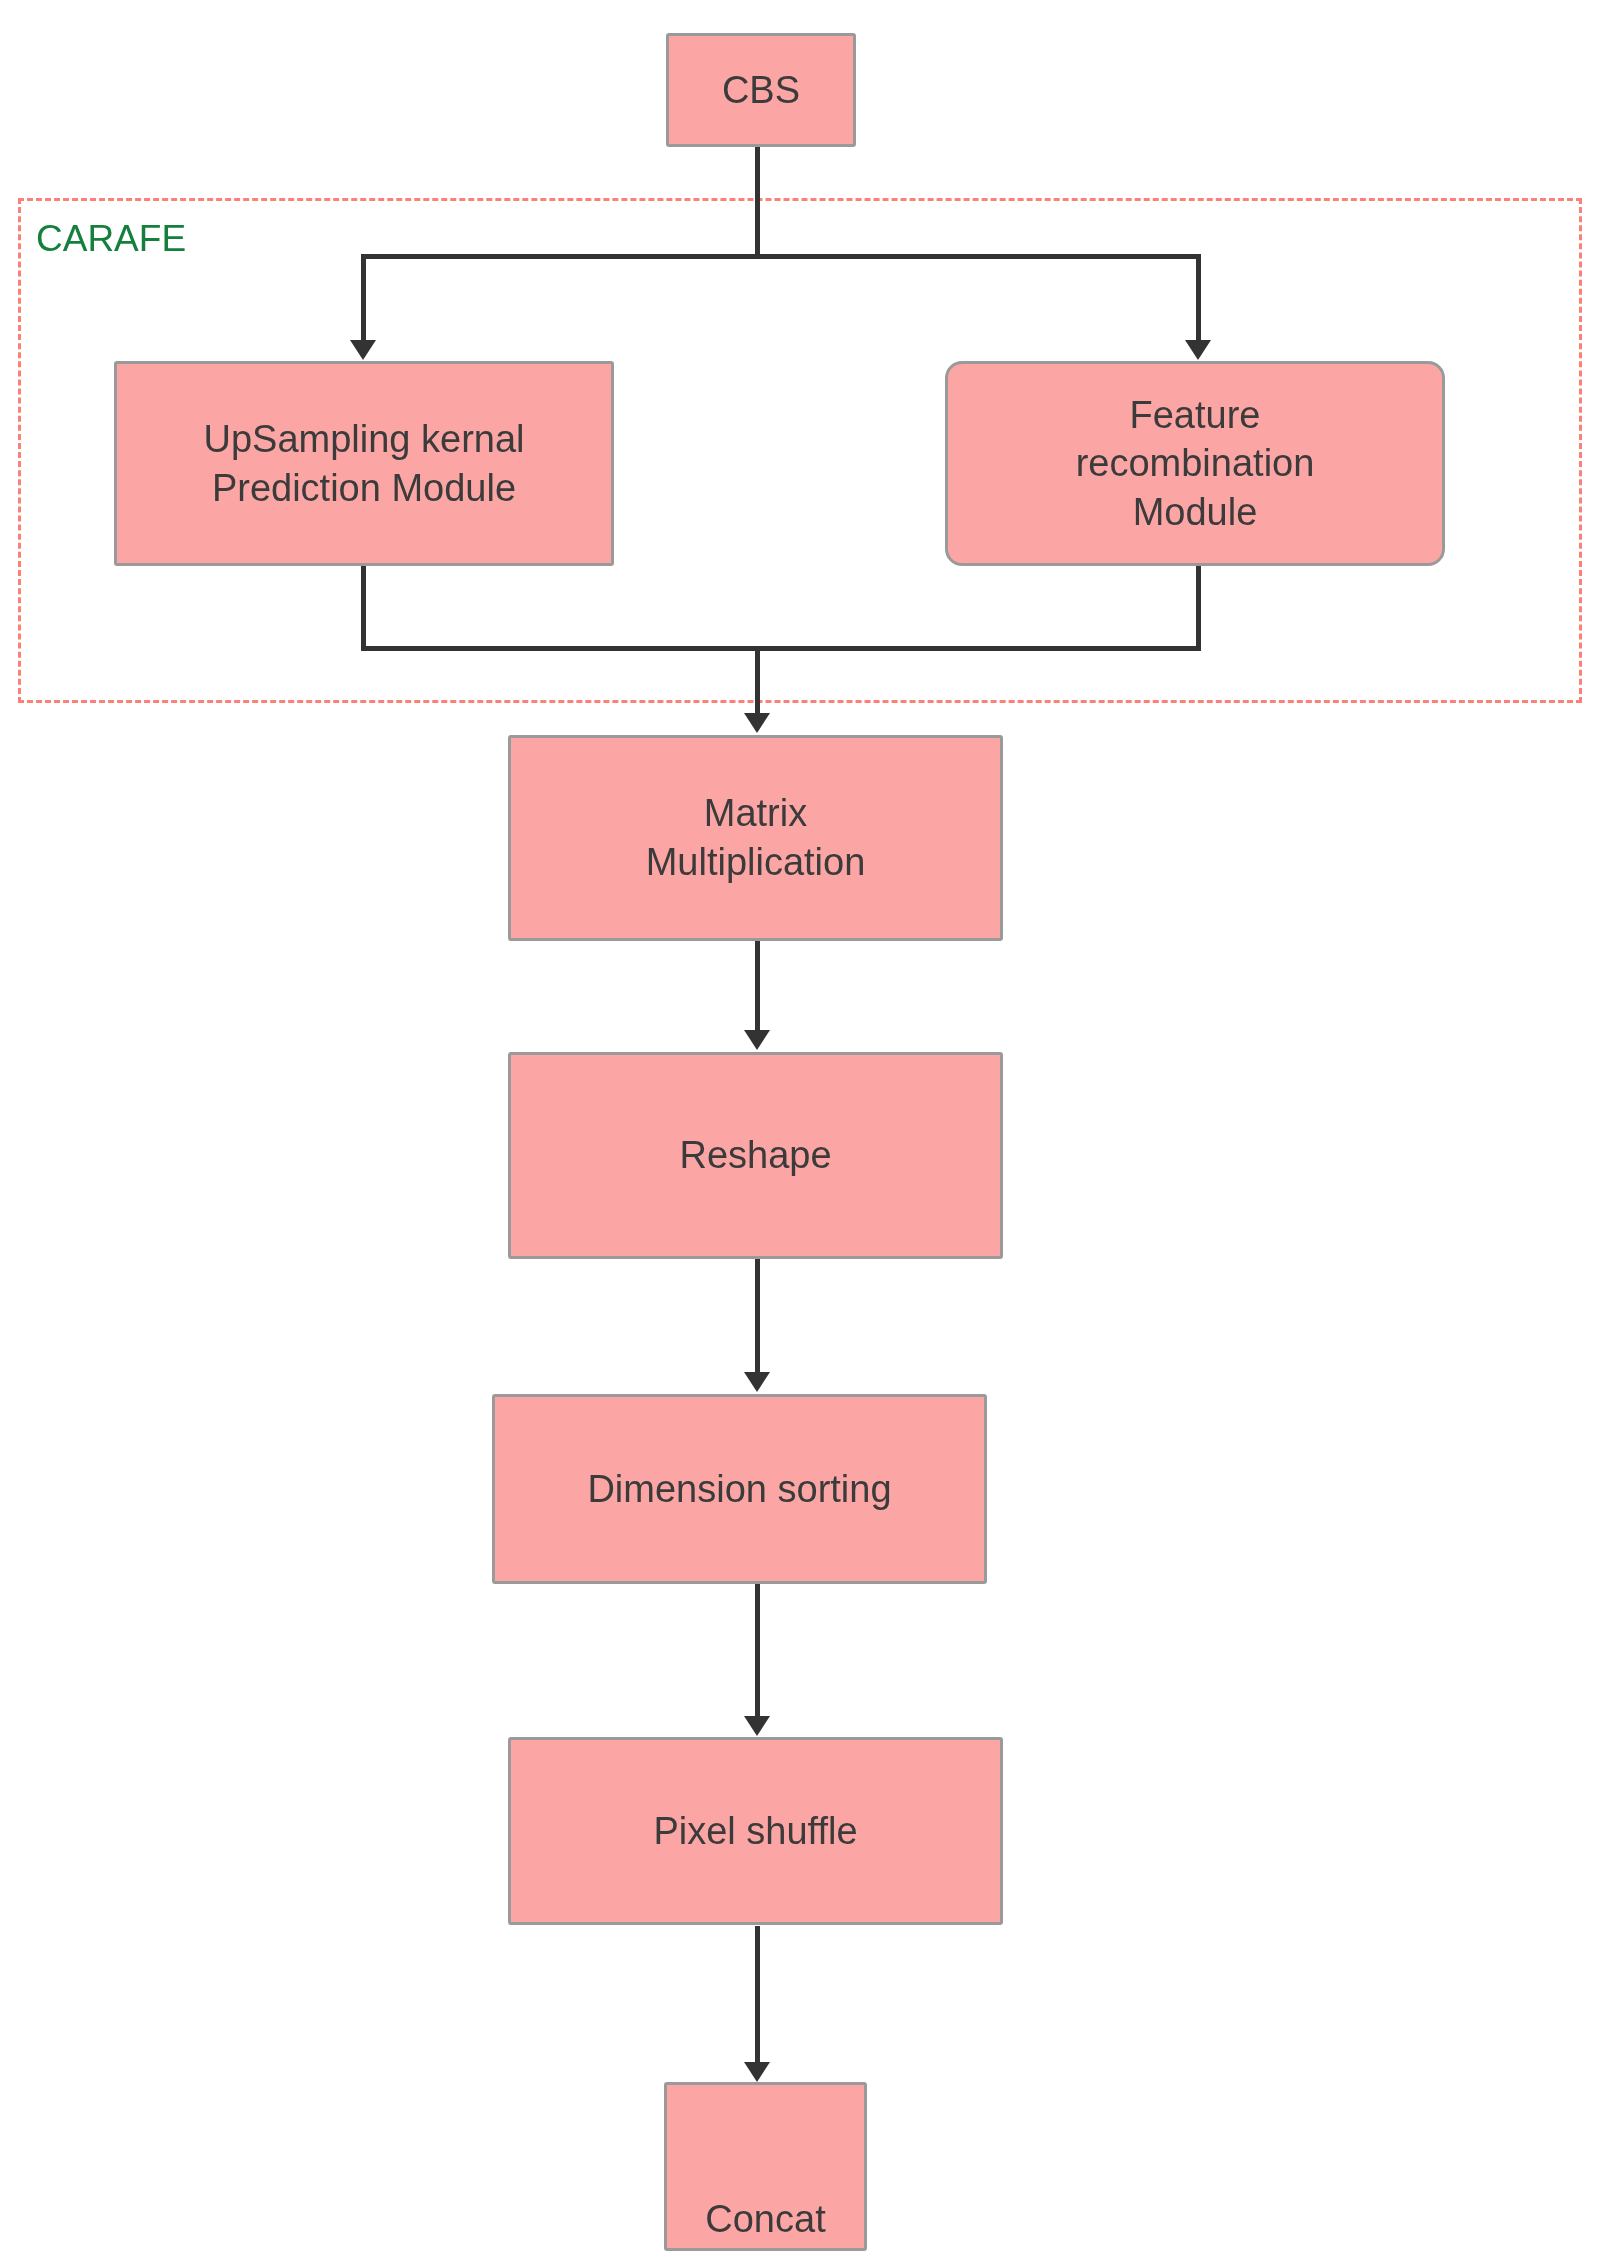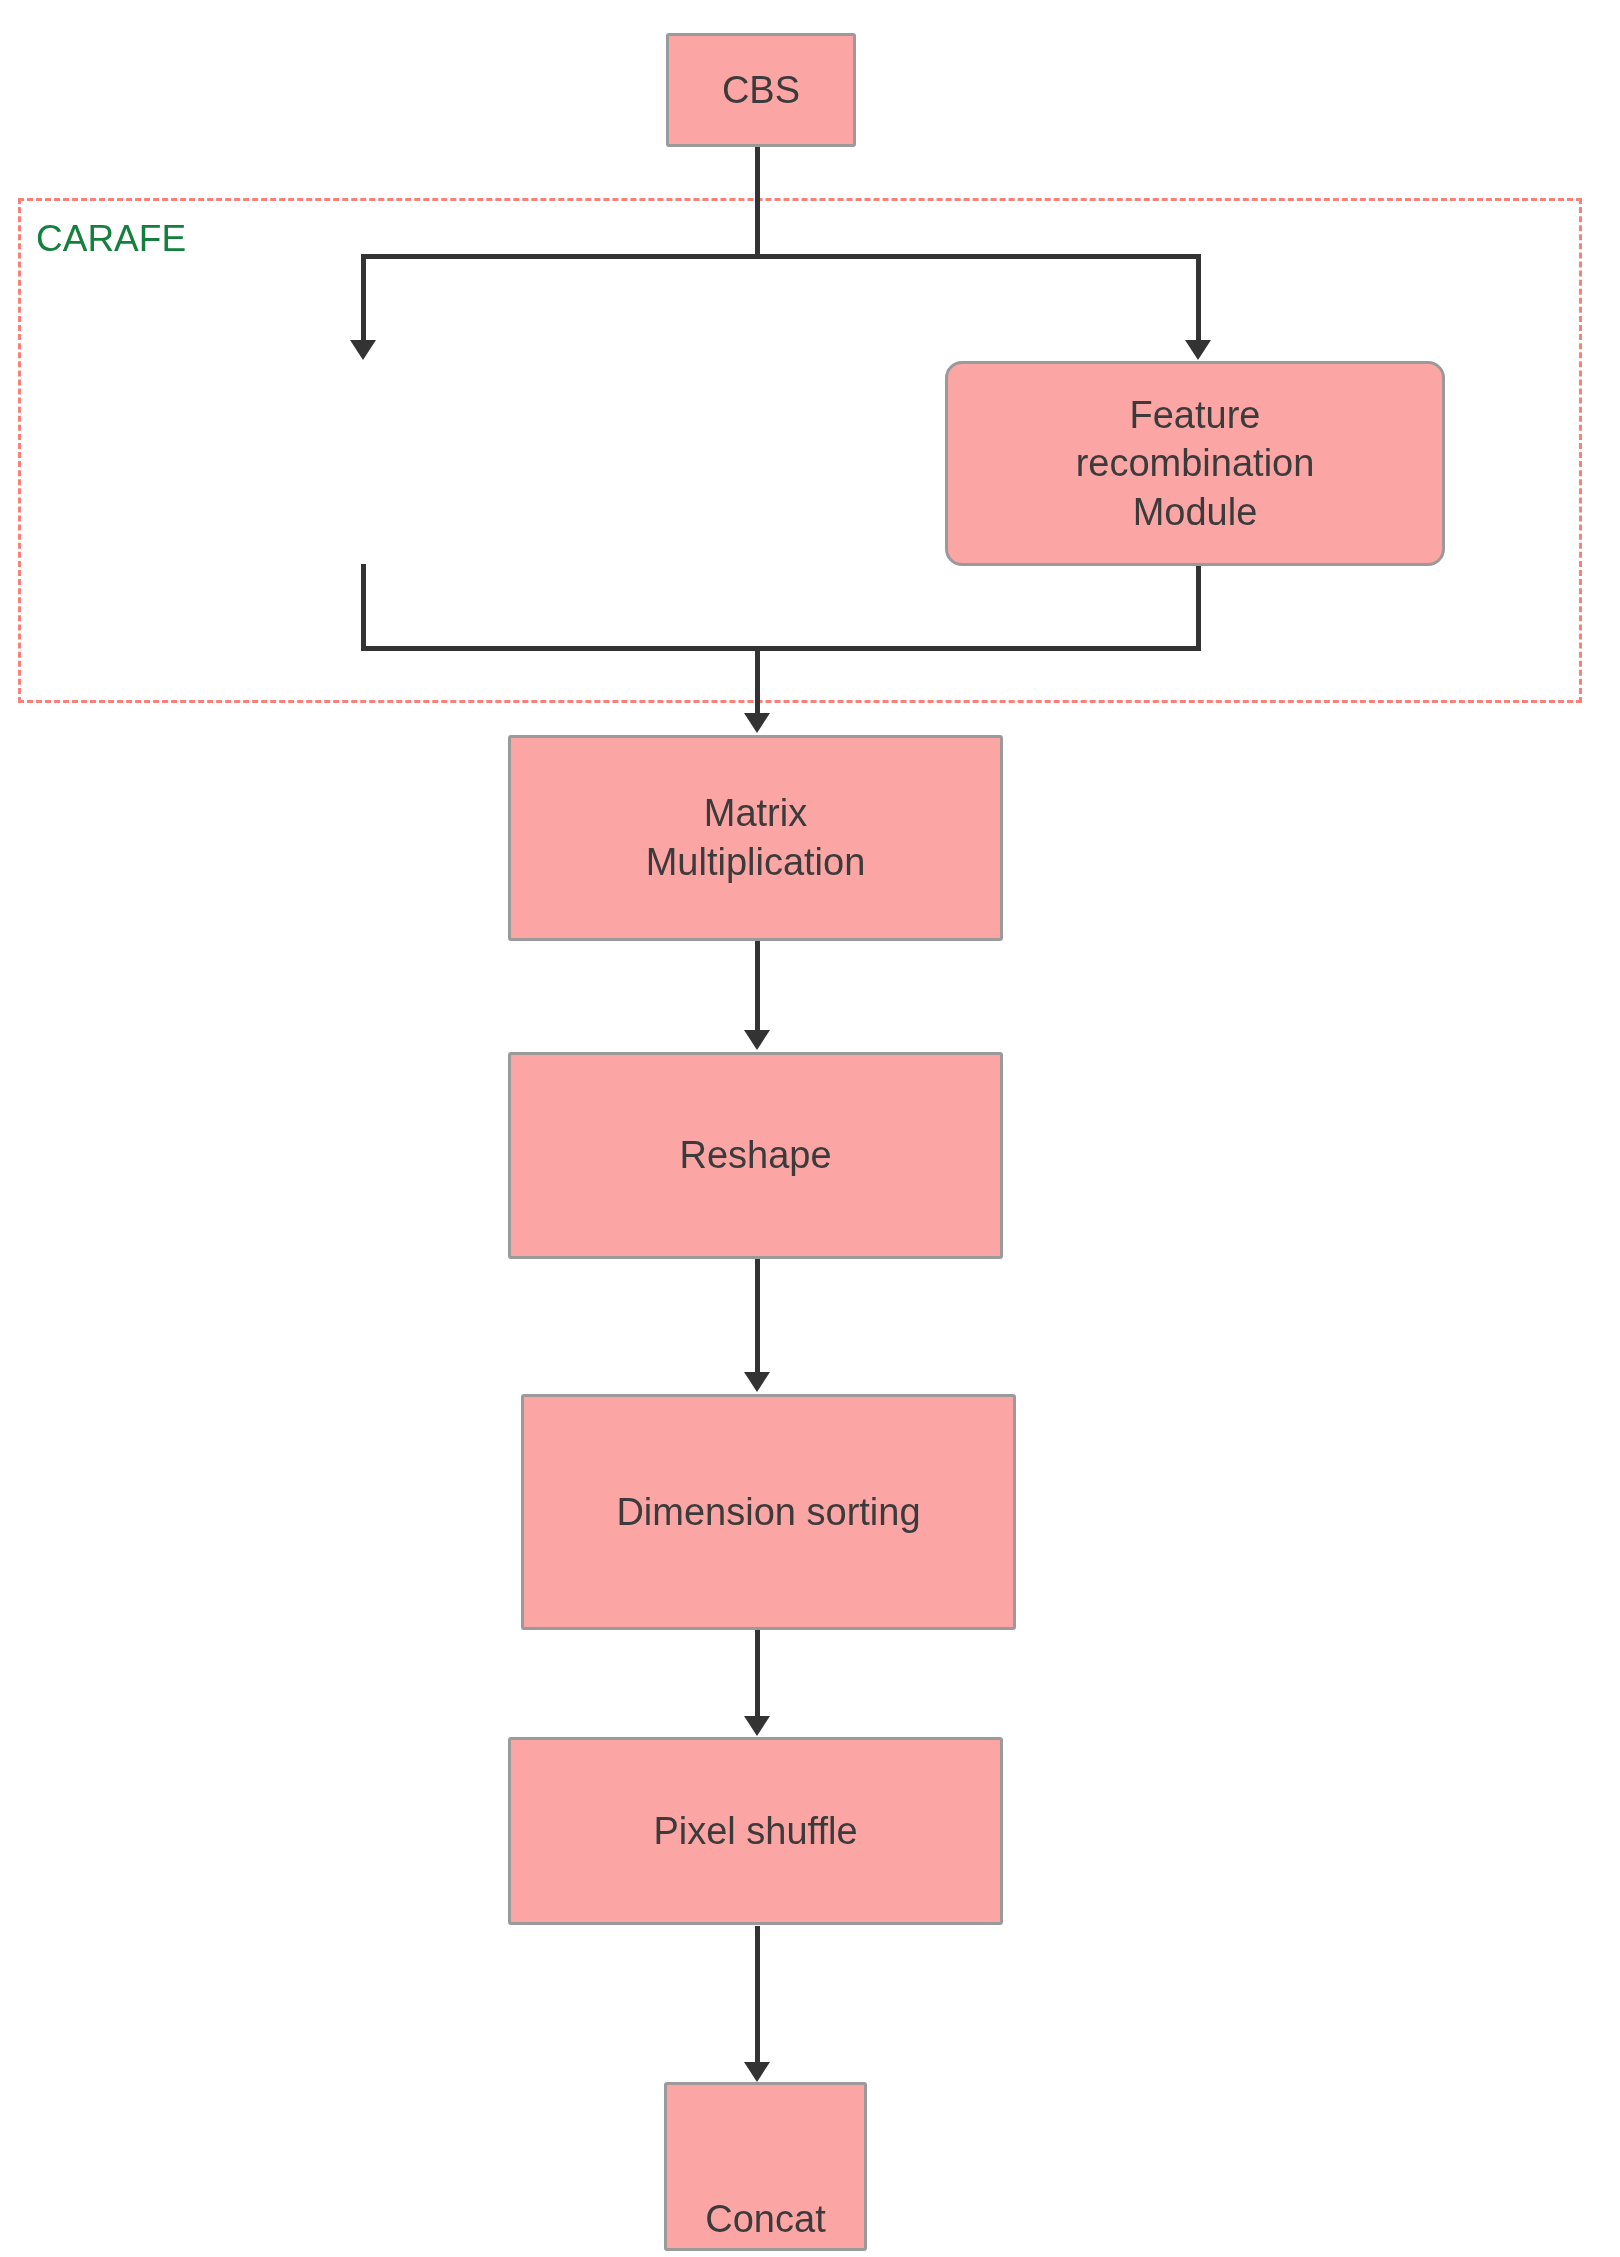--- a/index.html
+++ b/index.html
@@ -90,20 +90,24 @@
   <div class="edge-v" style="left:755px; top:147px; height:111px;"></div>
 
   <div class="edge-h" style="left:361px; top:254px; width:840px;"></div>
 
   <div class="edge-v" style="left:361px; top:254px; height:87px;"></div>
   <div class="arrow-head" style="left:350px; top:340px;"></div>
 
   <div class="edge-v" style="left:1196px; top:254px; height:87px;"></div>
   <div class="arrow-head" style="left:1185px; top:340px;"></div>
 
+  <div class="node" style="left:114px; top:361px; width:500px; height:205px;">
+    <span class="node-label">UpSampling kernal
+Prediction Module</span>
+  </div>
 
   <div class="node" style="left:945px; top:361px; width:500px; height:205px;border-radius:17px;">
     <span class="node-label">Feature
 recombination
 Module</span>
   </div>
 
   <div class="edge-v" style="left:361px; top:564px; height:87px;"></div>
 
   <div class="edge-v" style="left:1196px; top:564px; height:87px;"></div>
@@ -121,21 +125,21 @@
   <div class="edge-v" style="left:755px; top:941px; height:91px;"></div>
   <div class="arrow-head" style="left:744px; top:1030px;"></div>
 
   <div class="node" style="left:508px; top:1052px; width:495px; height:207px;">
     <span class="node-label">Reshape</span>
   </div>
 
   <div class="edge-v" style="left:755px; top:1259px; height:115px;"></div>
   <div class="arrow-head" style="left:744px; top:1372px;"></div>
 
-  <div class="node" style="left:521px; top:1394px; width:495px; height:236px;">
+  <div class="node" style="left:492px; top:1394px; width:495px; height:190px;">
     <span class="node-label">Dimension sorting</span>
   </div>
 
   <div class="edge-v" style="left:755px; top:1584px; height:134px;"></div>
   <div class="arrow-head" style="left:744px; top:1716px;"></div>
 
   <div class="node" style="left:508px; top:1737px; width:495px; height:188px;">
     <span class="node-label">Pixel shuffle</span>
   </div>
 

